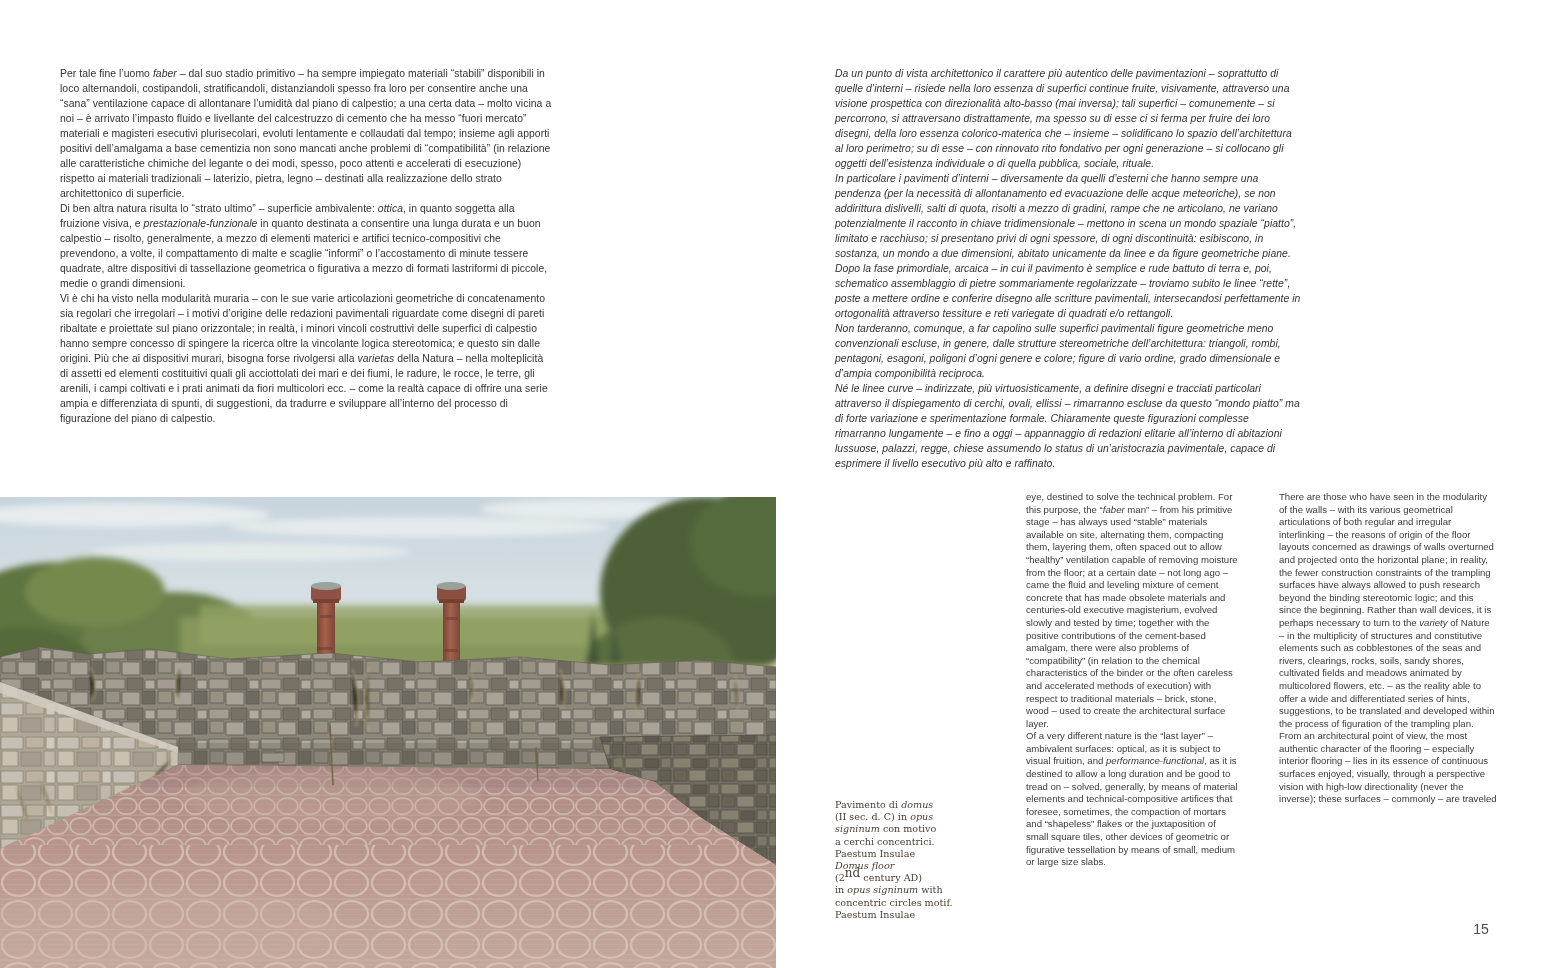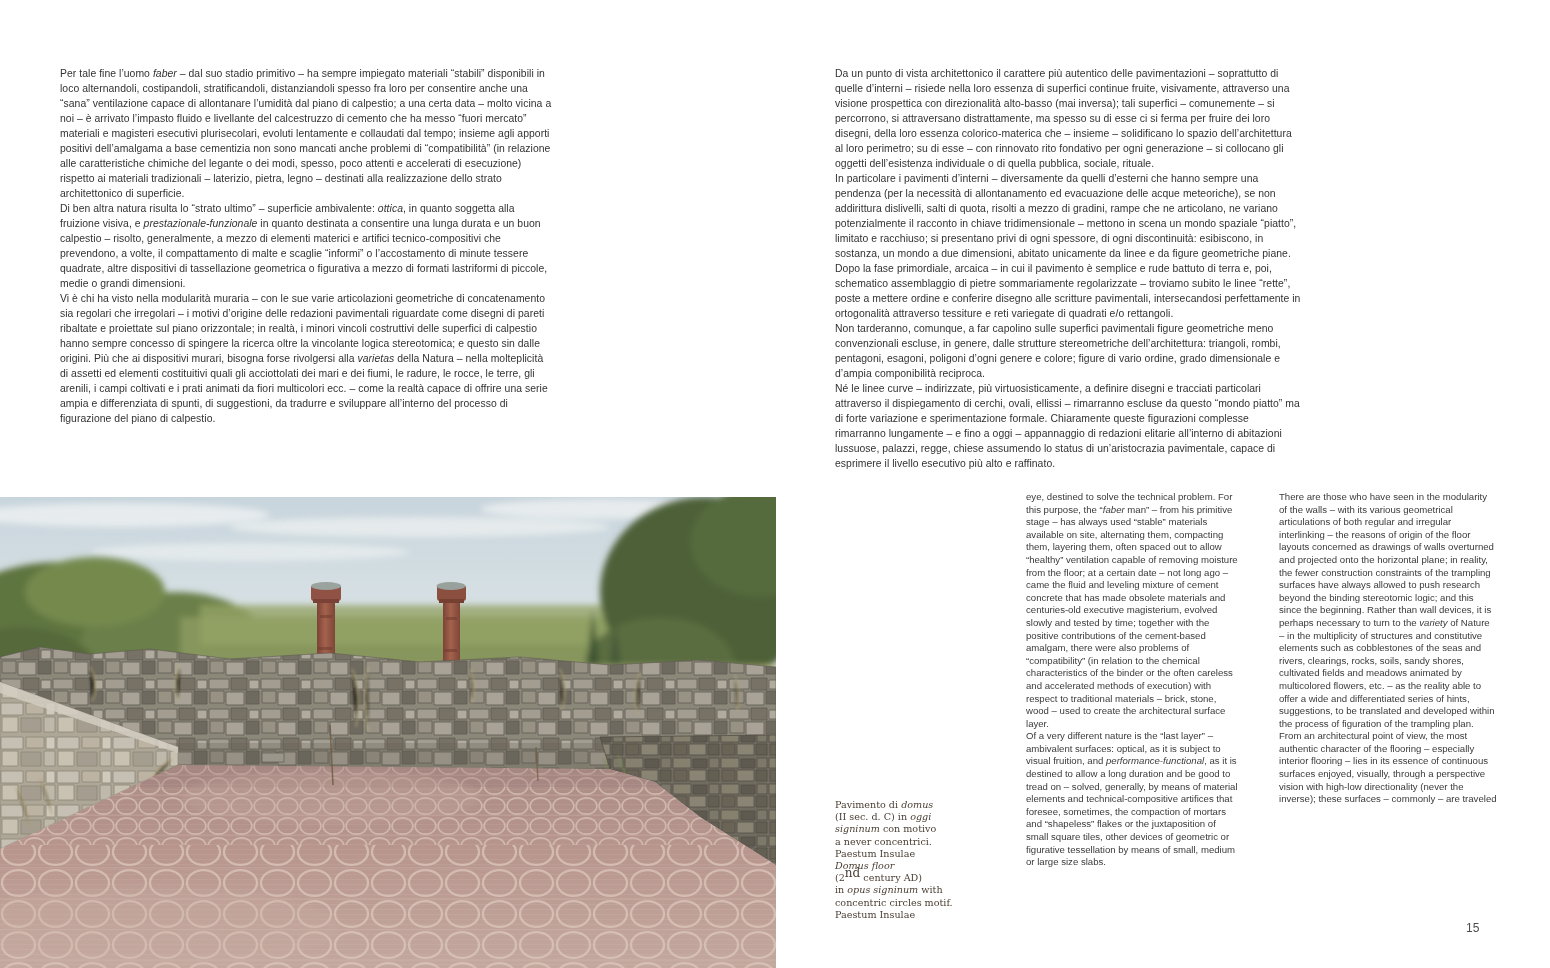--- a/index.html
+++ b/index.html
@@ -1,35 +1,35 @@
 <!DOCTYPE html>
 <html><head>
 <meta charset="utf-8">
 <style>
   html,body{margin:0;padding:0;background:#ffffff;}
   #page{position:relative;width:1550px;height:968px;background:#ffffff;overflow:hidden;
         font-family:"Liberation Sans",sans-serif;color:#323232;}
   .itcol{position:absolute;top:66px;font-size:10.4px;line-height:15px;letter-spacing:.05px;}
   .itcol p{margin:0;}
   #it-left{left:60px;width:494px;}
-  #it-right{left:835px;width:466px;}
+  #it-right{left:835px;width:466px;font-style:italic;}
   .encol{position:absolute;top:491px;font-size:9.6px;line-height:12.6px;color:#3a3a3a;}
   .encol p{margin:0;}
   #en-1{left:1026px;width:214px;}
   #en-2{left:1279px;width:218px;}
   em{font-style:italic;}
   sup{font-size:12px;vertical-align:super;line-height:0;margin-top:48px;}
   #caption{position:absolute;left:835px;top:799px;width:150px;
            font-family:"DejaVu Serif","Liberation Serif",serif;color:#4a3e33;
            font-size:9.6px;line-height:12.2px;}
   #caption .cap-it{font-weight:normal;}
   #caption .cap-en{font-weight:normal;}
   #photo-wrap{position:absolute;left:0;top:497px;width:776px;height:471px;}
-  #page-number{position:absolute;left:1466px;top:921px;width:30px;text-align:left;
-               font-size:12px;color:#4d4d4d;}
+  #page-number{position:absolute;left:1466px;top:921px;width:30px;text-align:center;
+               font-size:14px;color:#4d4d4d;}
 </style>
 </head>
 <body>
 
 <div id="page">
 
   <div id="it-left" class="itcol">
       <p>Per tale fine l’uomo <em>faber</em> – dal suo stadio primitivo – ha sempre impiegato materiali “stabili” disponibili in loco alternandoli, costipandoli, stratificandoli, distanziandoli spesso fra loro per consentire anche una “sana” ventilazione capace di allontanare l’umidità dal piano di calpestio; a una certa data – molto vicina a noi – è arrivato l’impasto fluido e livellante del calcestruzzo di cemento che ha messo “fuori mercato” materiali e magisteri esecutivi plurisecolari, evoluti lentamente e collaudati dal tempo; insieme agli apporti positivi dell’amalgama a base cementizia non sono mancati anche problemi di “compatibilità” (in relazione alle caratteristiche chimiche del legante o dei modi, spesso, poco attenti e accelerati di esecuzione) rispetto ai materiali tradizionali – laterizio, pietra, legno – destinati alla realizzazione dello strato architettonico di superficie.</p>
       <p>Di ben altra natura risulta lo “strato ultimo” – superficie ambivalente: <em>ottica</em>, in quanto soggetta alla fruizione visiva, e <em>prestazionale-funzionale</em> in quanto destinata a consentire una lunga durata e un buon calpestio – risolto, generalmente, a mezzo di elementi materici e artifici tecnico-compositivi che prevendono, a volte, il compattamento di malte e scaglie “informi” o l’accostamento di minute tessere quadrate, altre dispositivi di tassellazione geometrica o figurativa a mezzo di formati lastriformi di piccole, medie o grandi dimensioni.</p>
       <p>Vi è chi ha visto nella modularità muraria – con le sue varie articolazioni geometriche di concatenamento sia regolari che irregolari – i motivi d’origine delle redazioni pavimentali riguardate come disegni di pareti ribaltate e proiettate sul piano orizzontale; in realtà, i minori vincoli costruttivi delle superfici di calpestio hanno sempre concesso di spingere la ricerca oltre la vincolante logica stereotomica; e questo sin dalle origini. Più che ai dispositivi murari, bisogna forse rivolgersi alla <em>varietas</em> della Natura – nella molteplicità di assetti ed elementi costituitivi quali gli acciottolati dei mari e dei fiumi, le radure, le rocce, le terre, gli arenili, i campi coltivati e i prati animati da fiori multicolori ecc. – come la realtà capace di offrire una serie ampia e differenziata di spunti, di suggestioni, da tradurre e sviluppare all’interno del processo di figurazione del piano di calpestio.</p>
@@ -243,23 +243,23 @@
         </g>
         <path d="M330 228 l3 60" stroke="#6d5b44" stroke-width="1.6" opacity="0.8"></path>
         <path d="M536 250 l2 34" stroke="#6d5b44" stroke-width="1.4" opacity="0.7"></path>
       </g>
     </svg>
   </div>
 
   <div id="caption">
     <div class="cap-it">
         <div>Pavimento di <em>domus</em></div>
-        <div>(II sec. d. C) in <em>oggi</em></div>
+        <div>(II sec. d. C) in <em>opus</em></div>
         <div><em>signinum</em> con motivo</div>
-        <div>a never concentrici.</div>
+        <div>a cerchi concentrici.</div>
         <div>Paestum Insulae</div>
       </div>
     <div class="cap-en">
         <div><em>Domus floor</em></div>
         <div>(2<sup>nd</sup> century AD)</div>
         <div>in <em>opus signinum</em> with</div>
         <div>concentric circles motif.</div>
         <div>Paestum Insulae</div>
       </div>
   </div>

